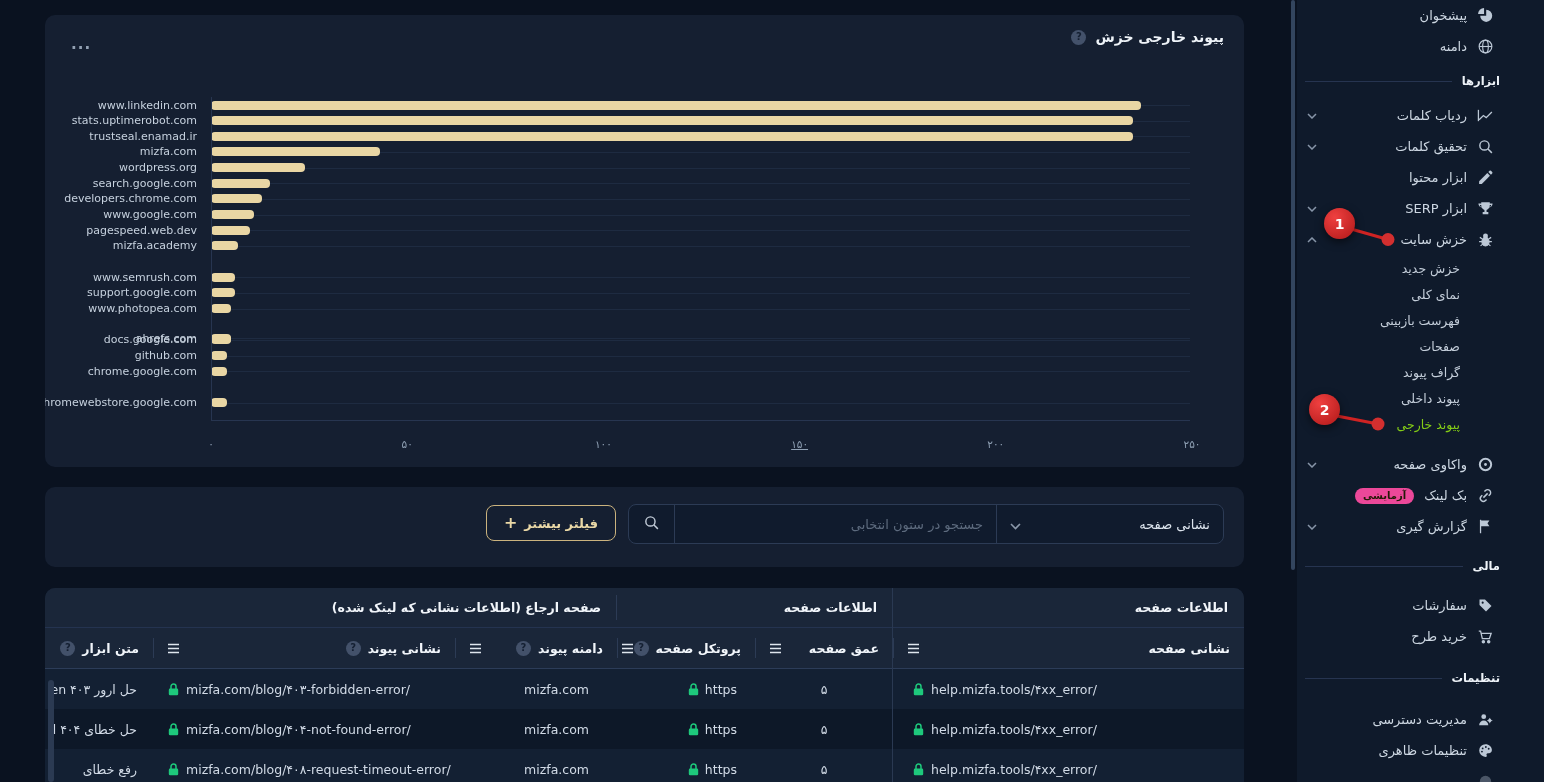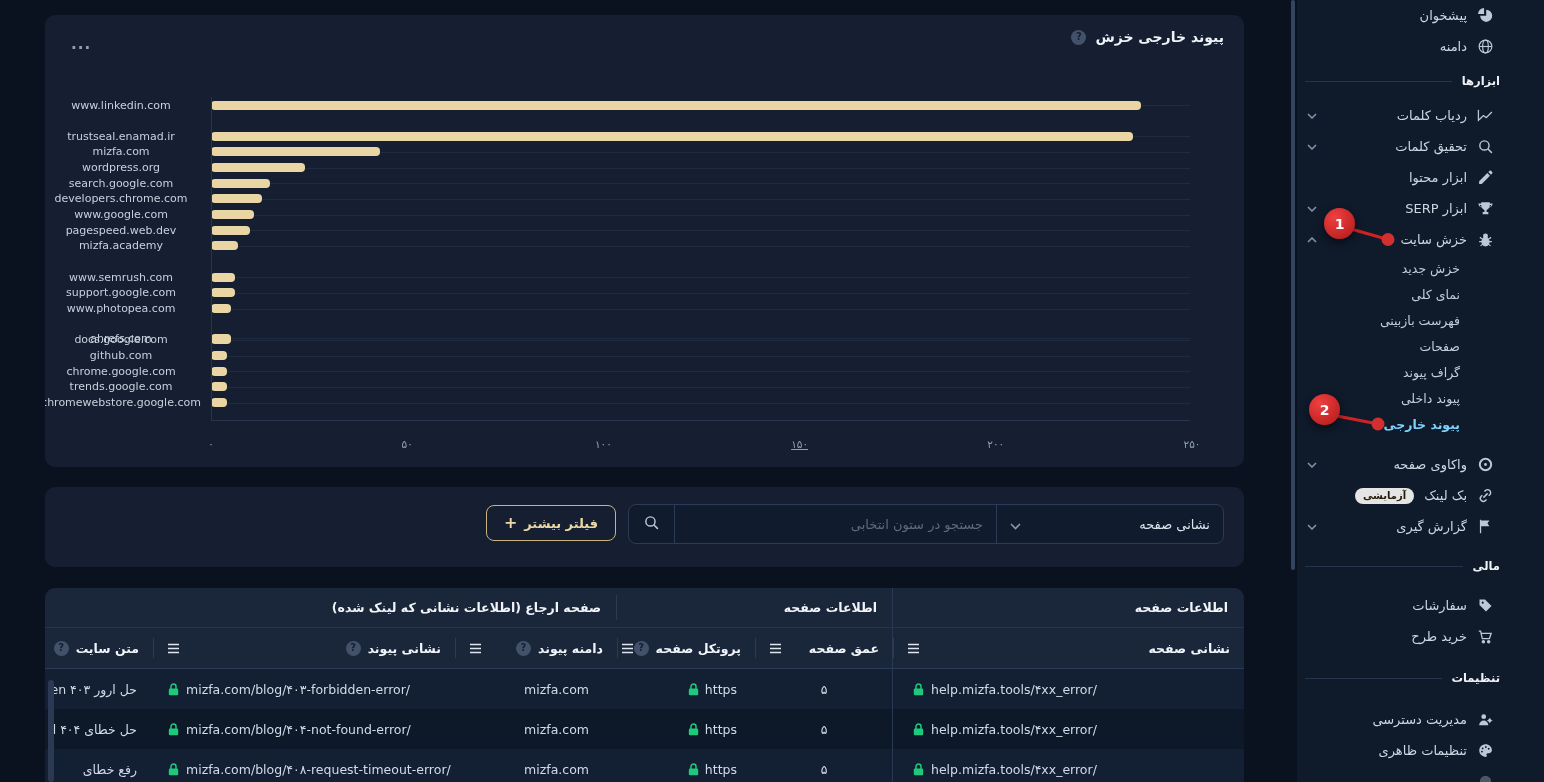--- a/index.html
+++ b/index.html
@@ -15,21 +15,21 @@
   #main-scrollbar{position:absolute;left:1291px;top:0;width:4px;height:570px;background:#33455e;border-radius:2px;}
   
   .card-head{position:absolute;top:0;left:0;right:0;height:46px;}
   .chart-title-wrap{position:absolute;right:20px;top:14px;display:flex;direction:rtl;align-items:center;gap:9px;}
   .chart-title{font-size:14px;font-weight:bold;color:#eef3f8;}
   .help-q{display:inline-flex;align-items:center;justify-content:center;width:15px;height:15px;border-radius:50%;
           background:#43516a;color:#141f31;font-size:10px;font-weight:bold;line-height:1;}
   .dots-menu{position:absolute;left:26px;top:22px;color:#93a1b3;font-size:15px;font-weight:bold;letter-spacing:1px;line-height:1;cursor:pointer;}
   #chart-plot{position:absolute;left:0;top:82px;right:0;height:316px;}
   .bar-row{position:absolute;left:0;right:0;height:16px;}
-  .bar-label{position:absolute;left:0;top:0;width:152px;height:16px;display:flex;justify-content:center;align-items:center;
+  .bar-label{position:absolute;left:0;top:0;width:152px;height:16px;display:flex;justify-content:flex-end;align-items:center;
              font-size:11px;color:#c6d1de;white-space:nowrap;overflow:visible;}
   .bar-grid{position:absolute;left:166px;right:54px;top:8px;height:1px;background:#1e2b41;}
   .bar{position:absolute;left:166px;top:3.5px;height:9px;border-radius:4px;background:#e9d6a4;}
   #axis-y{position:absolute;left:166px;top:82px;width:1px;height:324px;background:#273550;}
   #axis-x{position:absolute;left:166px;right:54px;top:405px;height:1px;background:#273550;}
   .tick{position:absolute;top:423px;transform:translateX(-50%);font-size:10.5px;color:#8fa0b4;}
   
   .filter-group{position:absolute;right:20px;top:17px;width:594px;height:38px;border:1px solid #2c3b55;border-radius:8px;
                 display:flex;direction:rtl;align-items:stretch;background:#101b2d;}
   .fg-select{width:200px;display:flex;align-items:center;justify-content:space-between;padding:0 13px;cursor:pointer;}
@@ -66,29 +66,29 @@
   .td.c-link_url{direction:ltr;justify-content:flex-start;padding-left:15px;gap:7px;}
   .td.c-link_text{direction:rtl;justify-content:flex-start;padding-right:16px;}
   #col-sep{position:absolute;right:351px;top:0;bottom:0;width:1px;background:#2a3952;z-index:3;}
   #tbl-scrollbar{position:absolute;left:3px;top:92px;width:6px;height:102px;background:#2b3a52;border-radius:3px;z-index:4;}
   .menu-ic{flex:0 0 auto;display:inline-flex;}
   
   .side-item{height:31px;display:flex;direction:rtl;align-items:center;gap:10px;padding:0 50px 0 10px;position:relative;cursor:pointer;}
   .side-item .lbl{font-size:13px;color:#cdd7e2;text-align:center;}
   .side-sub{height:26px;display:flex;direction:rtl;align-items:center;padding:0 84px 0 10px;cursor:pointer;}
   .side-sub .lbl{font-size:12.5px;color:#c3cdd9;text-align:center;}
-  .side-sub.active .lbl{color:#7dd3fc;font-weight:bold;padding-left:16px;}
+  .side-sub.active .lbl{color:#84cc16;font-weight:normal;padding-left:16px;}
   .side-sec{display:flex;direction:rtl;align-items:center;gap:10px;padding:0 44px 0 8px;}
   .sec-tools{height:38px;}.sec-finance{height:48px;}.sec-settings{height:52px;}
   .side-sec .sec-lbl{font-size:11.5px;font-weight:bold;color:#eef3f8;}
   .side-sec .sec-line{flex:1;height:1px;background:#263450;}
   .side-icon{width:17px;height:17px;flex:0 0 17px;color:#bcc8d6;display:inline-flex;}
   .chev{position:absolute;left:10px;top:50%;transform:translateY(-50%);display:inline-flex;}
   .mt12{margin-top:12px;}
-  .pill-badge{background:#e5e5e5;color:#241a05;font-size:10px;font-weight:bold;border-radius:9px;padding:2px 8px;line-height:1.2;}
+  .pill-badge{background:#ec4899;color:#241a05;font-size:10px;font-weight:bold;border-radius:9px;padding:2px 8px;line-height:1.2;}
   .step-badge{position:absolute;width:31px;height:31px;border-radius:50%;z-index:6;
               background:radial-gradient(circle at 35% 30%,#ef4040,#b01818);box-shadow:0 3px 8px rgba(0,0,0,.55);
               color:#fff;font-size:14px;font-weight:bold;display:flex;align-items:center;justify-content:center;}
   #step1{left:27px;top:208px;}
   #step2{left:12px;top:394px;}
   #annot-svg{position:absolute;left:0;top:0;pointer-events:none;z-index:5;}
   .lock-ic{display:inline-flex;flex:0 0 auto;}
 </style>
 </head>
 <body>
@@ -104,20 +104,27 @@
       <span class="dots-menu">...</span>
     </div>
     <div id="chart-plot">
         <div class="bar-row" style="top: 0px;">
           <div class="bar-grid"></div>
           <div class="bar-label" title="www.linkedin.com">
             <span>www.linkedin.com</span>
           </div>
           <div class="bar" style="width: 929.988px; background: rgb(233, 214, 164);"></div>
         </div>
+        <div class="bar-row" style="top: 15.66px;">
+          <div class="bar-grid"></div>
+          <div class="bar-label" title="stats.uptimerobot.com">
+            <span>stats.uptimerobot.com</span>
+          </div>
+          <div class="bar" style="width: 922.14px; background: rgb(233, 214, 164);"></div>
+        </div>
         <div class="bar-row" style="top: 31.32px;">
           <div class="bar-grid"></div>
           <div class="bar-label" title="trustseal.enamad.ir">
             <span>trustseal.enamad.ir</span>
           </div>
           <div class="bar" style="width: 922.14px; background: rgb(233, 214, 164);"></div>
         </div>
         <div class="bar-row" style="top: 46.98px;">
           <div class="bar-grid"></div>
           <div class="bar-label" title="mizfa.com">
@@ -206,27 +213,20 @@
           <div class="bar-grid"></div>
           <div class="bar-label" title="github.com">
             <span>github.com</span>
           </div>
           <div class="bar" style="width: 15.696px; background: rgb(233, 214, 164);"></div>
         </div>
         <div class="bar-row" style="top: 266.22px;">
           <div class="bar-grid"></div>
           <div class="bar-label" title="chrome.google.com">
             <span>chrome.google.com</span>
-          </div>
-          <div class="bar" style="width: 15.696px; background: rgb(233, 214, 164);"></div>
-        </div>
-        <div class="bar-row" style="top: 281.88px;">
-          <div class="bar-grid"></div>
-          <div class="bar-label" title="trends.google.com">
-            <span>trends.google.com</span>
           </div>
           <div class="bar" style="width: 15.696px; background: rgb(233, 214, 164);"></div>
         </div>
         <div class="bar-row" style="top: 297.54px;">
           <div class="bar-grid"></div>
           <div class="bar-label" title="chromewebstore.google.com">
             <span>chromewebstore.google.com</span>
           </div>
           <div class="bar" style="width: 15.696px; background: rgb(233, 214, 164);"></div>
         </div>
@@ -327,21 +327,21 @@
               <span class="help-q">?</span>
             </span>
             <span class="menu-ic">
               <svg width="13" height="11" viewBox="0 0 13 11">
                 <path d="M1 1.5h11M1 5.5h11M1 9.5h11" stroke="#dfe6ee" stroke-width="1.6"></path>
               </svg>
             </span>
           </div>
           <div class="th">
             <span class="th-lblwrap">
-              <span>متن سایت</span>
+              <span>متن ابزار</span>
               <span class="help-q">?</span>
             </span>
           </div>
         </div>
       <div id="tbody">
           <div class="tgrid trow light">
             <div class="td c-page_url">
               <span class="lock-ic">
                 <svg width="11" height="13" viewBox="0 0 11 13">
                   <path d="M3 6V3.6a2.5 2.5 0 0 1 5 0V6" stroke="#1ec97c" stroke-width="1.5" fill="none"></path>

